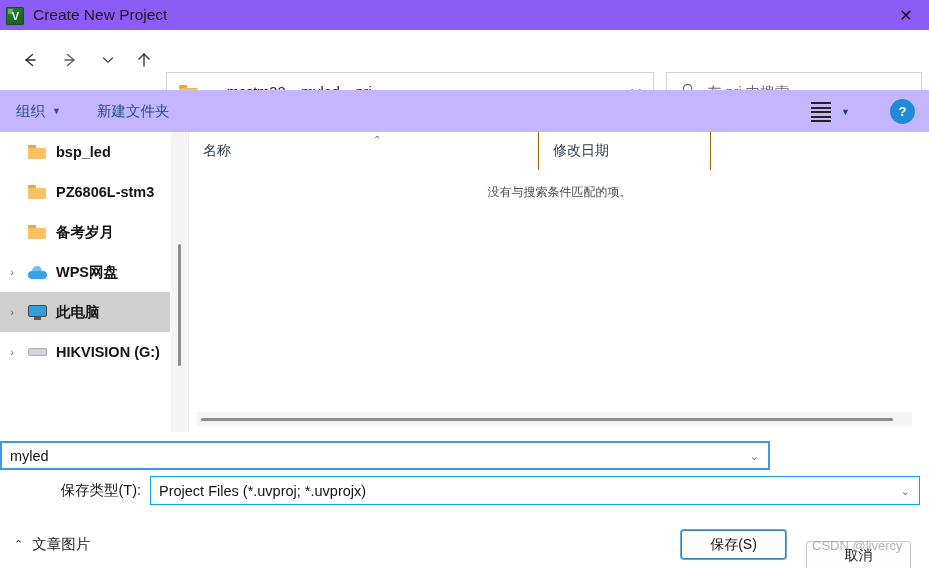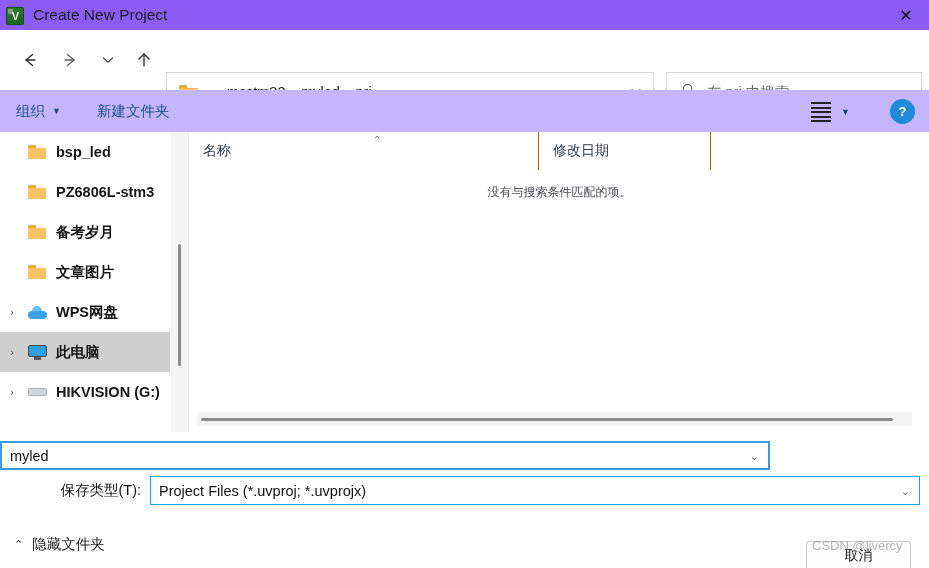--- a/index.html
+++ b/index.html
@@ -411,30 +411,20 @@
         <span class="side-chev empty"></span>
         <span class="side-ico">
           <span class="folder-ico">
               <span class="tab"></span>
               <span class="body"></span>
             </span>
         </span>
         <span class="side-label">备考岁月</span>
       </div>
       <div class="side-item">
-        <span class="side-chev empty"></span>
-        <span class="side-ico">
-          <span class="folder-ico">
-              <span class="tab"></span>
-              <span class="body"></span>
-            </span>
-        </span>
-        <span class="side-label">文章图片</span>
-      </div>
-      <div class="side-item">
         <span class="side-chev">›</span>
         <span class="side-ico">
           <span class="cloud-ico">
               <span class="c2"></span>
               <span class="c1"></span>
             </span>
         </span>
         <span class="side-label">WPS网盘</span>
       </div>
       <div class="side-item selected">
@@ -489,22 +479,25 @@
     <div class="form-row row-filetype">
       <div class="form-label">保存类型(T):</div>
       <div class="field plain">
         <span class="val">Project Files (*.uvproj; *.uvprojx)</span>
         <span class="chev">⌄</span>
       </div>
     </div>
 
     <div class="hidden-folders">
       <span class="chev">⌃</span>
-      <span>隐藏文件夹</span>
-    </div>
-
+      <span>文章图片</span>
+    </div>
+
+    <div class="btn btn-save">
+      <span>保存(S)</span>
+    </div>
     <div class="btn btn-cancel">
       <span>取消</span>
     </div>
   </div>
 
   <div class="watermark">CSDN @livercy</div>
 </div>
 
 </body></html>

